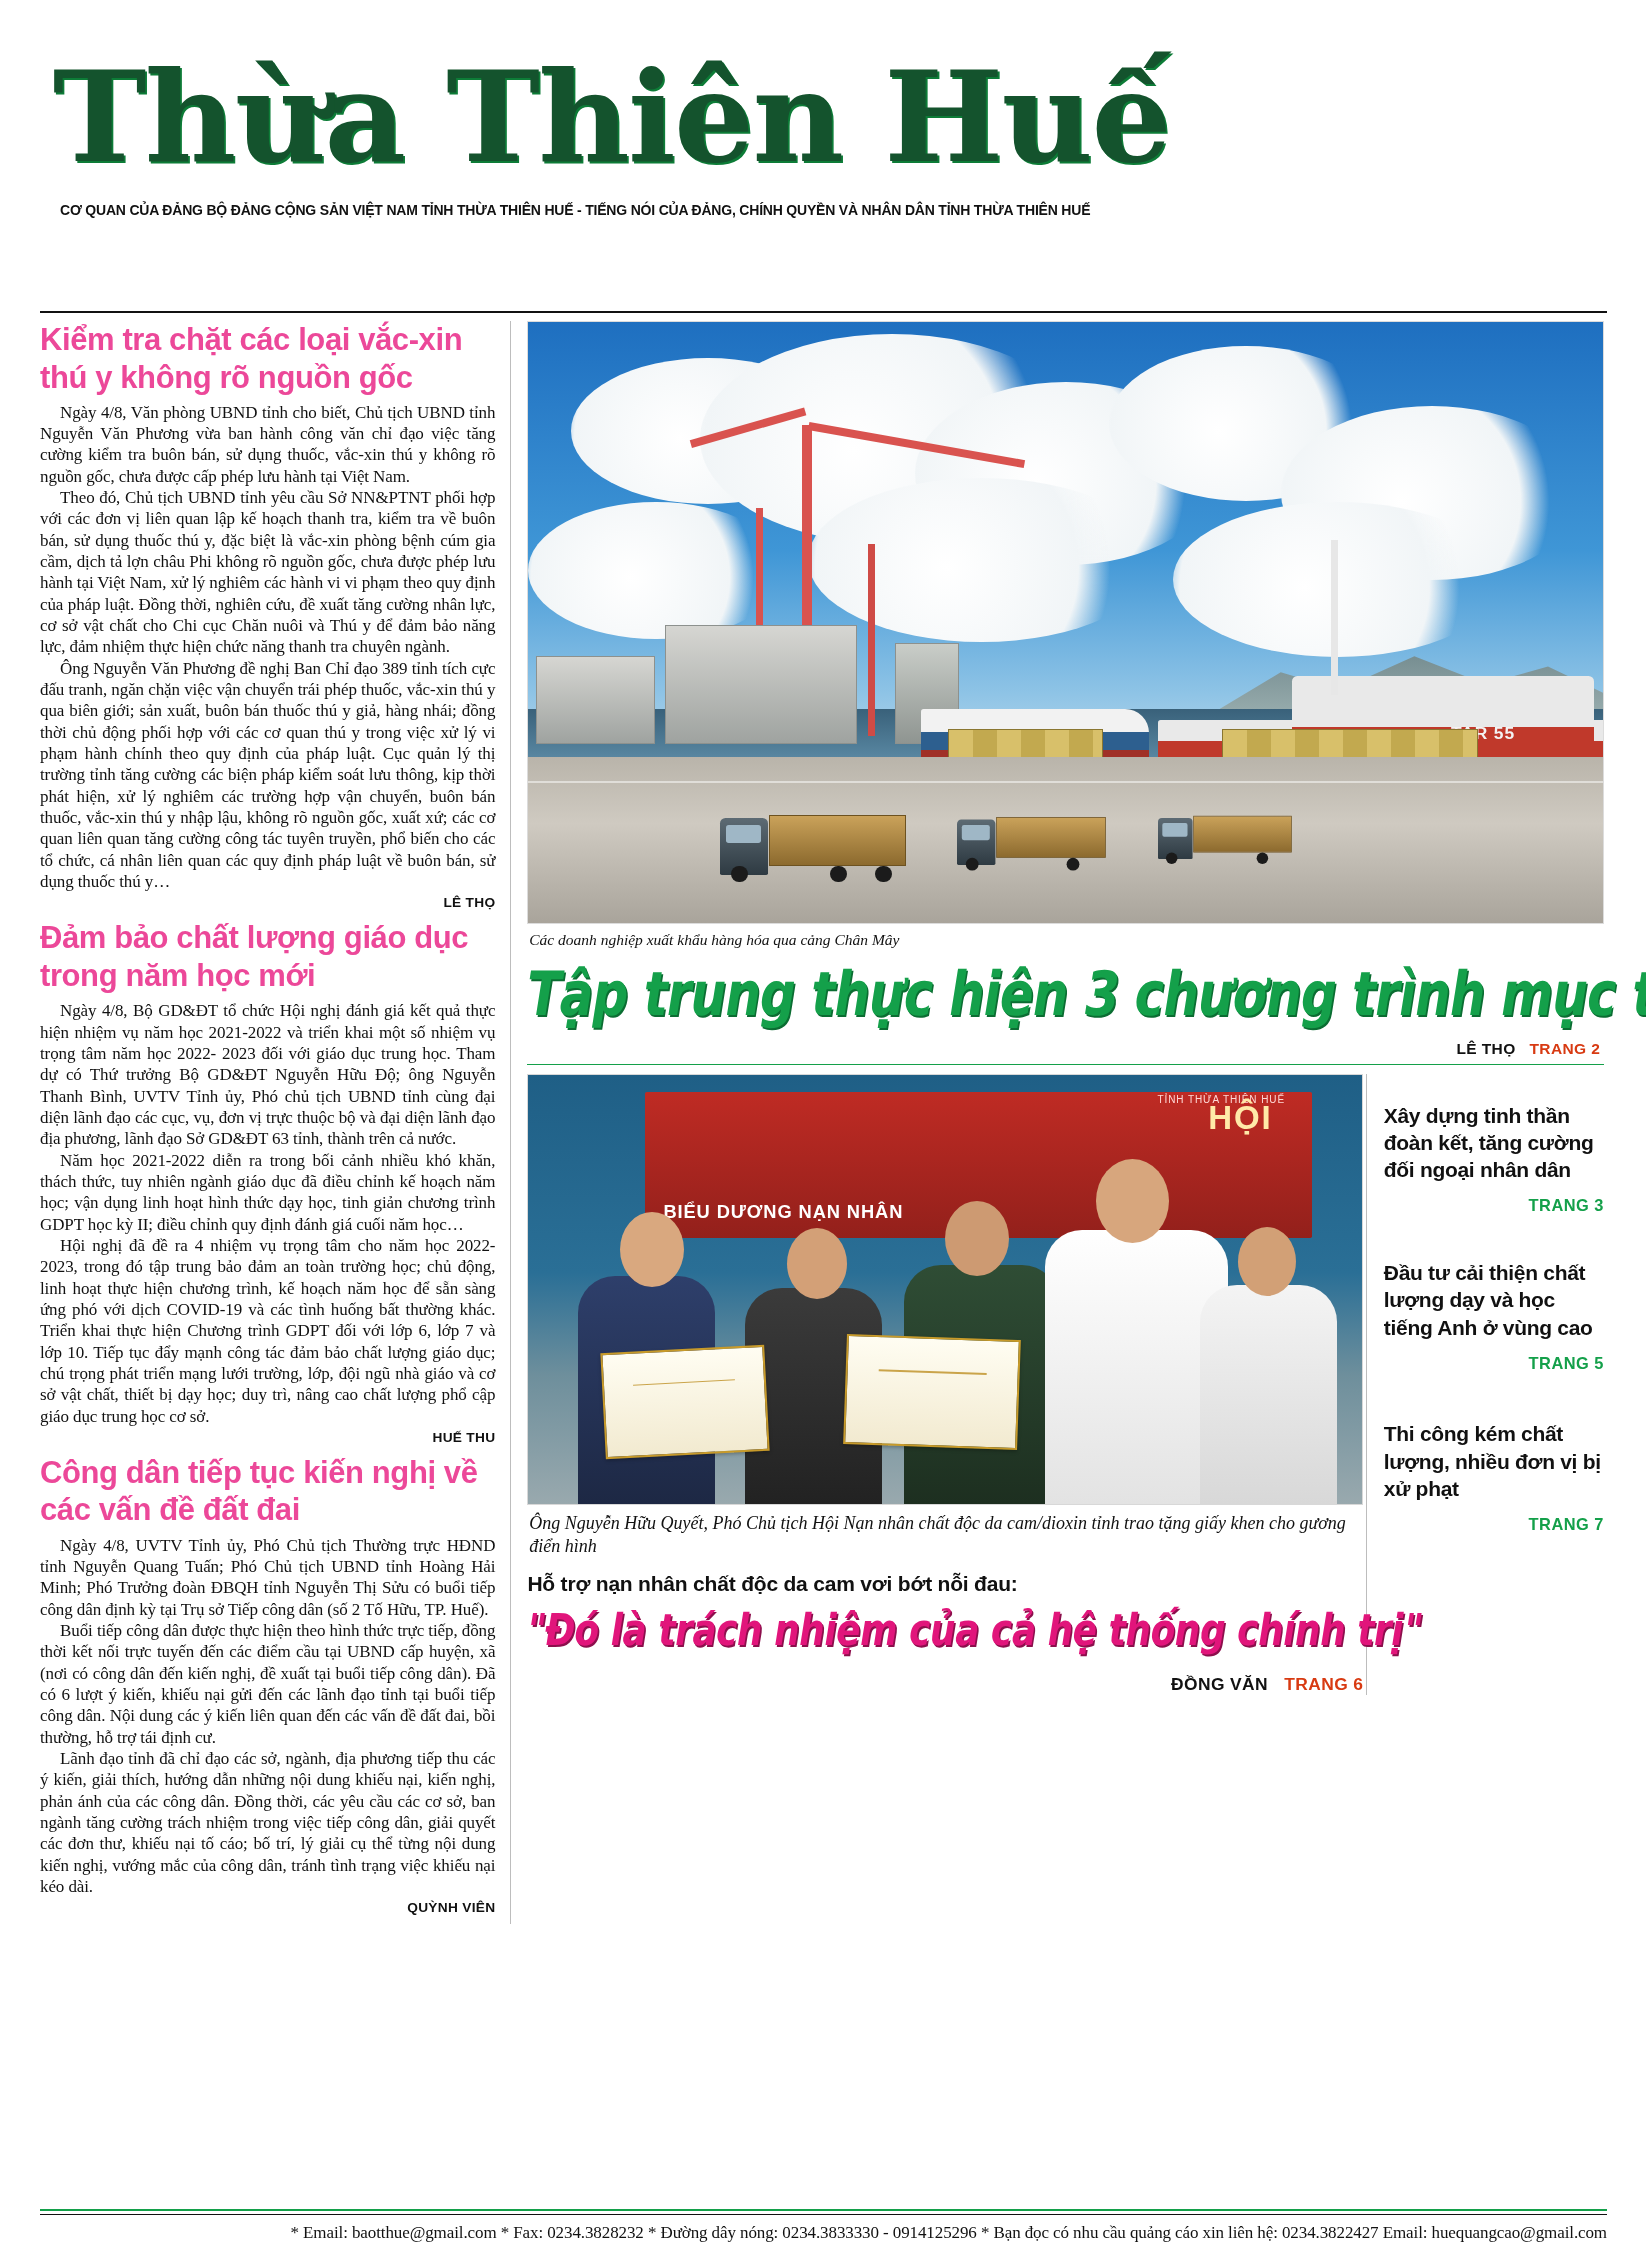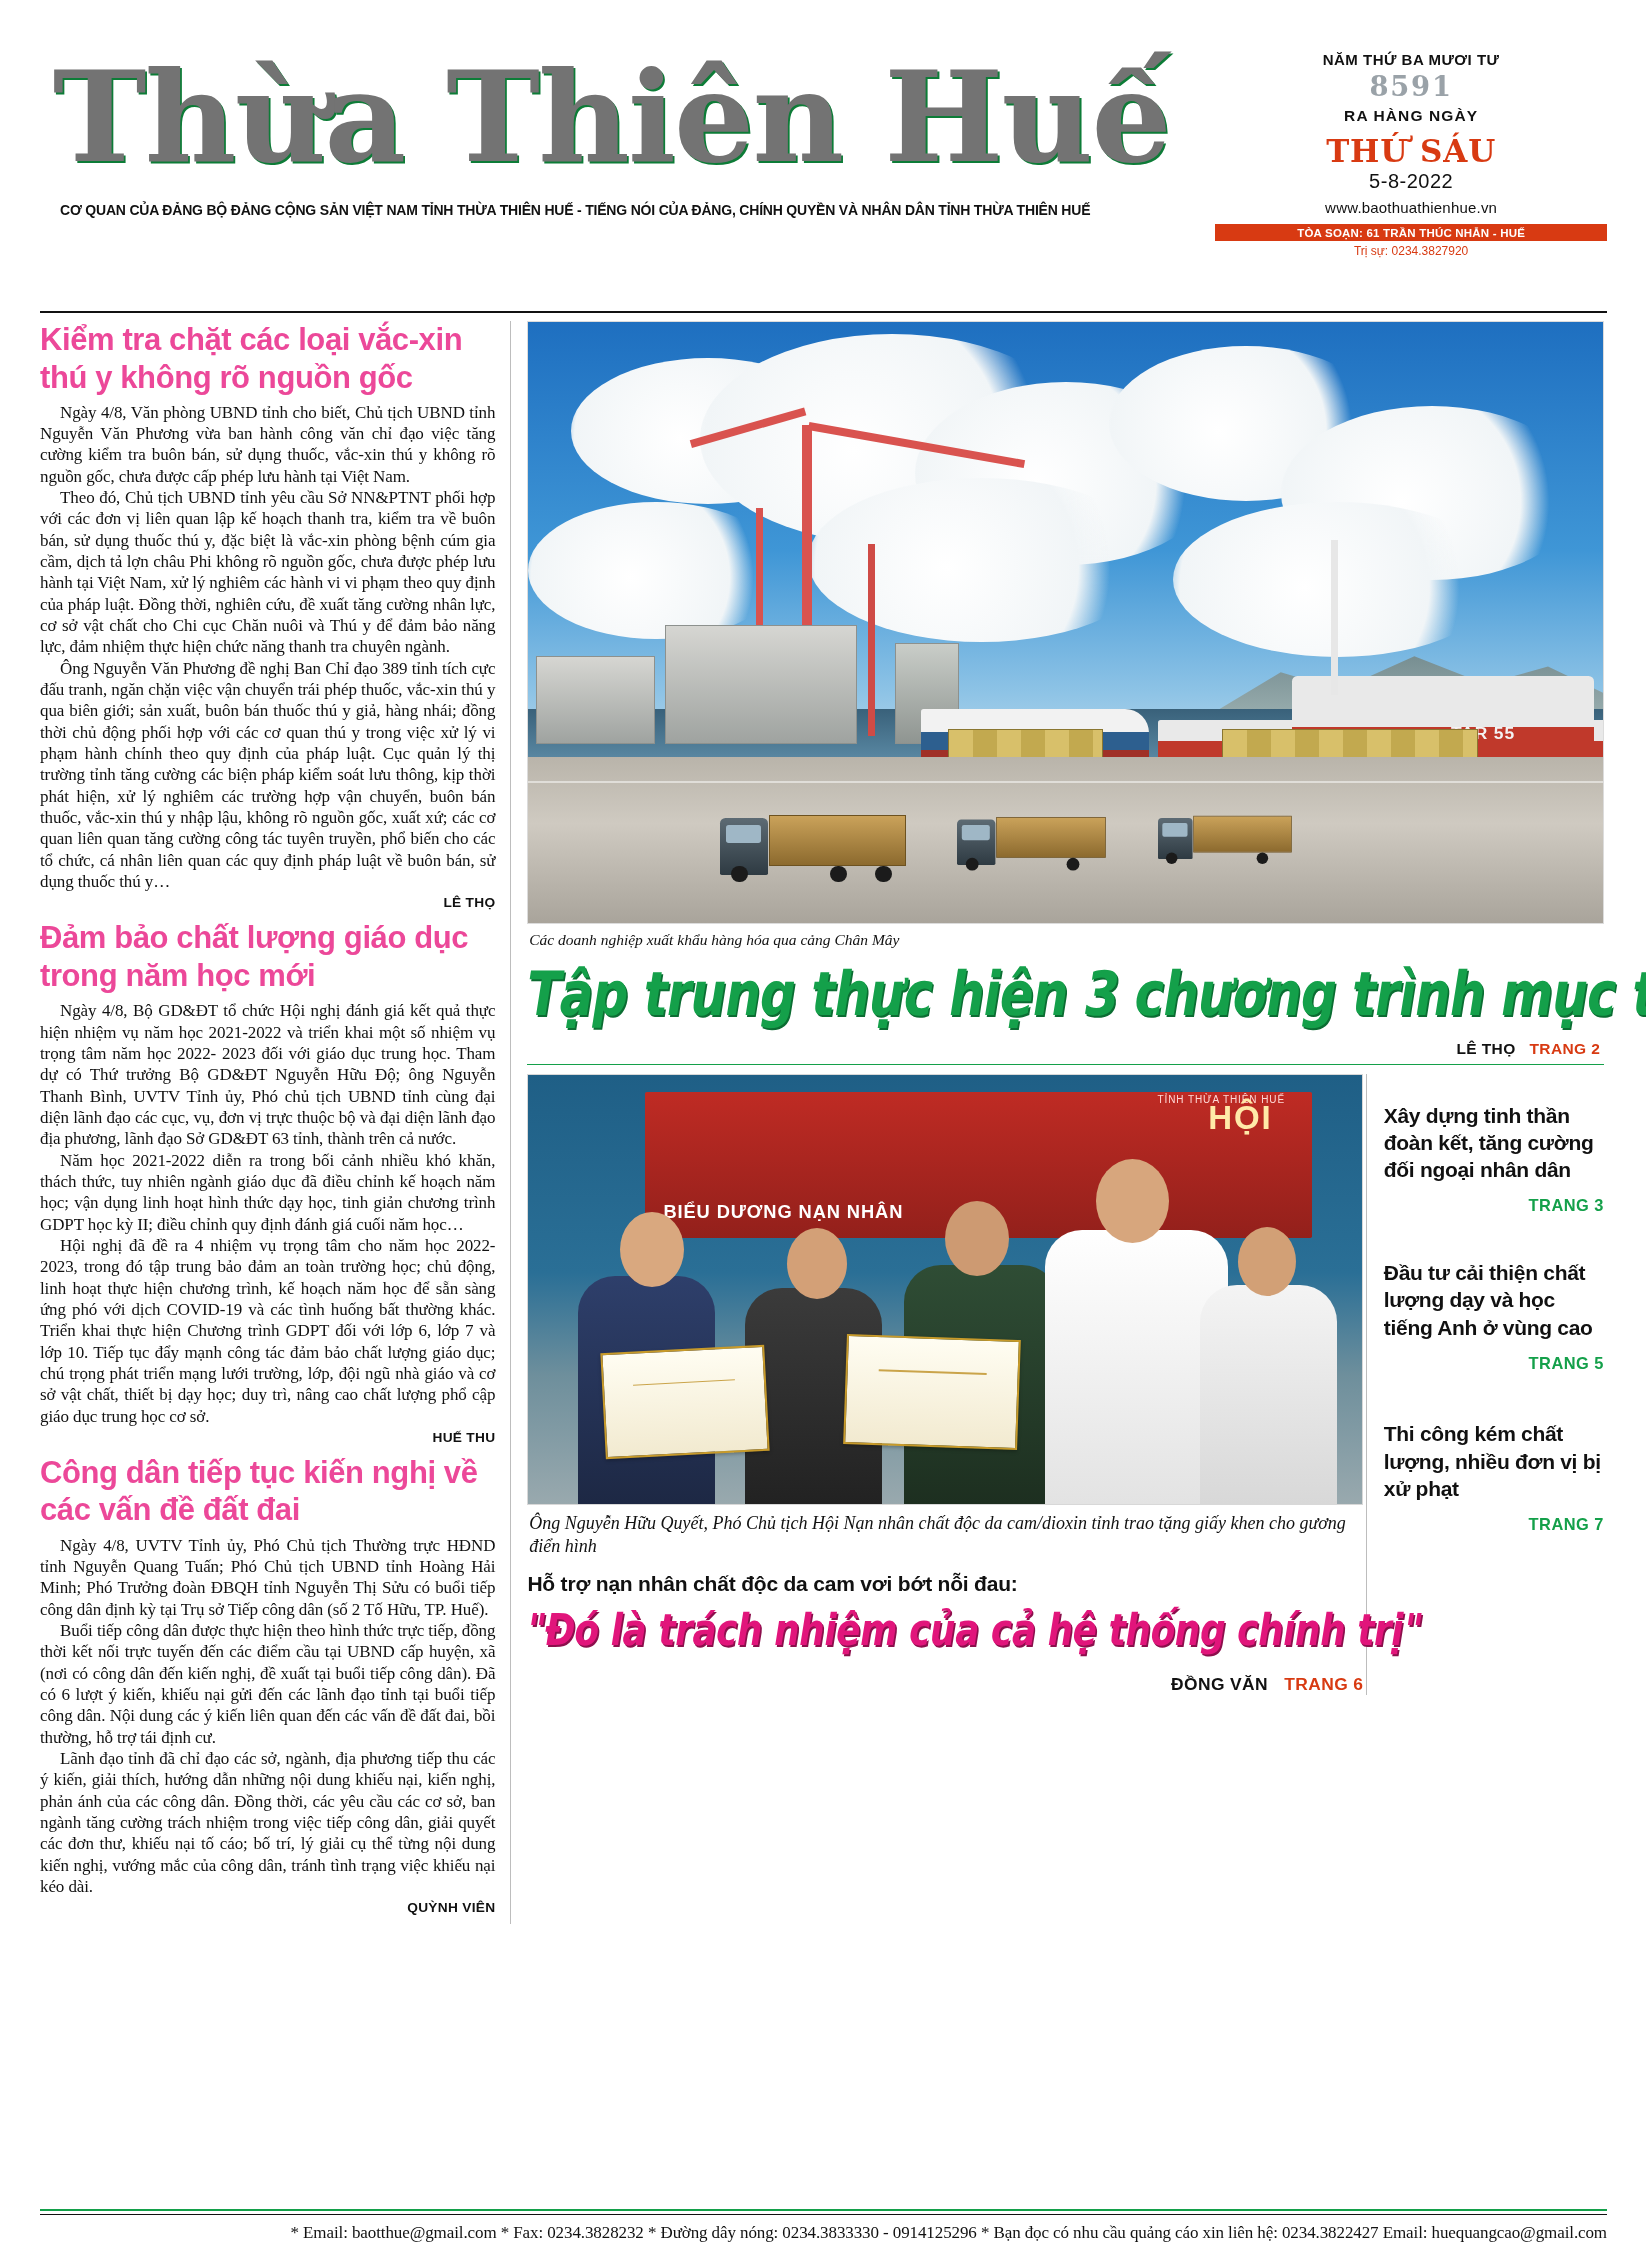--- a/index.html
+++ b/index.html
@@ -25,21 +25,21 @@
     align-items: flex-start;
     justify-content: space-between;
     height: 274px;
   }
   .mast-left { width: 1179px; position: relative; }
   .mast-title {
     font-family: "DejaVu Serif", serif;
     font-weight: bold;
     font-size: 126px;
     line-height: 1.02;
-    color: #737373;
+    color: #14532d;
     letter-spacing: -1.8px;
     margin: 22px 0 0 12.8px;
     text-shadow: 1.8px 1.8px 0 #0d7c37;
   }
   .mast-sub {
     font-family: "Liberation Sans", sans-serif;
     font-weight: bold;
     font-size: 14px;
     letter-spacing: -0.2px;
     color: #111;
@@ -424,30 +424,20 @@
 </style>
 </head>
 <body>
 
 <div class="page">
 
   <div class="masthead">
     <div class="mast-left">
       <div class="mast-title">Thừa Thiên Huế</div>
       <div class="mast-sub">CƠ QUAN CỦA ĐẢNG BỘ ĐẢNG CỘNG SẢN VIỆT NAM TỈNH THỪA THIÊN HUẾ  -  TIẾNG NÓI CỦA ĐẢNG, CHÍNH QUYỀN VÀ NHÂN DÂN TỈNH THỪA THIÊN HUẾ</div>
-    </div>
-    <div class="mast-right">
-      <div class="mr-line1">NĂM THỨ BA MƯƠI TƯ</div>
-      <div class="mr-issue">8591</div>
-      <div class="mr-line2">RA HÀNG NGÀY</div>
-      <div class="mr-day">THỨ SÁU</div>
-      <div class="mr-date">5-8-2022</div>
-      <div class="mr-web">www.baothuathienhue.vn</div>
-      <div class="mr-addr">TÒA SOẠN: 61 TRẦN THÚC NHẪN - HUẾ</div>
-      <div class="mr-phone">Trị sự: 0234.3827920</div>
     </div>
   </div>
 
   <div class="rule-top"></div>
 
   <div class="content">
 
     <div class="col-left">
 
       <div class="art-block">

